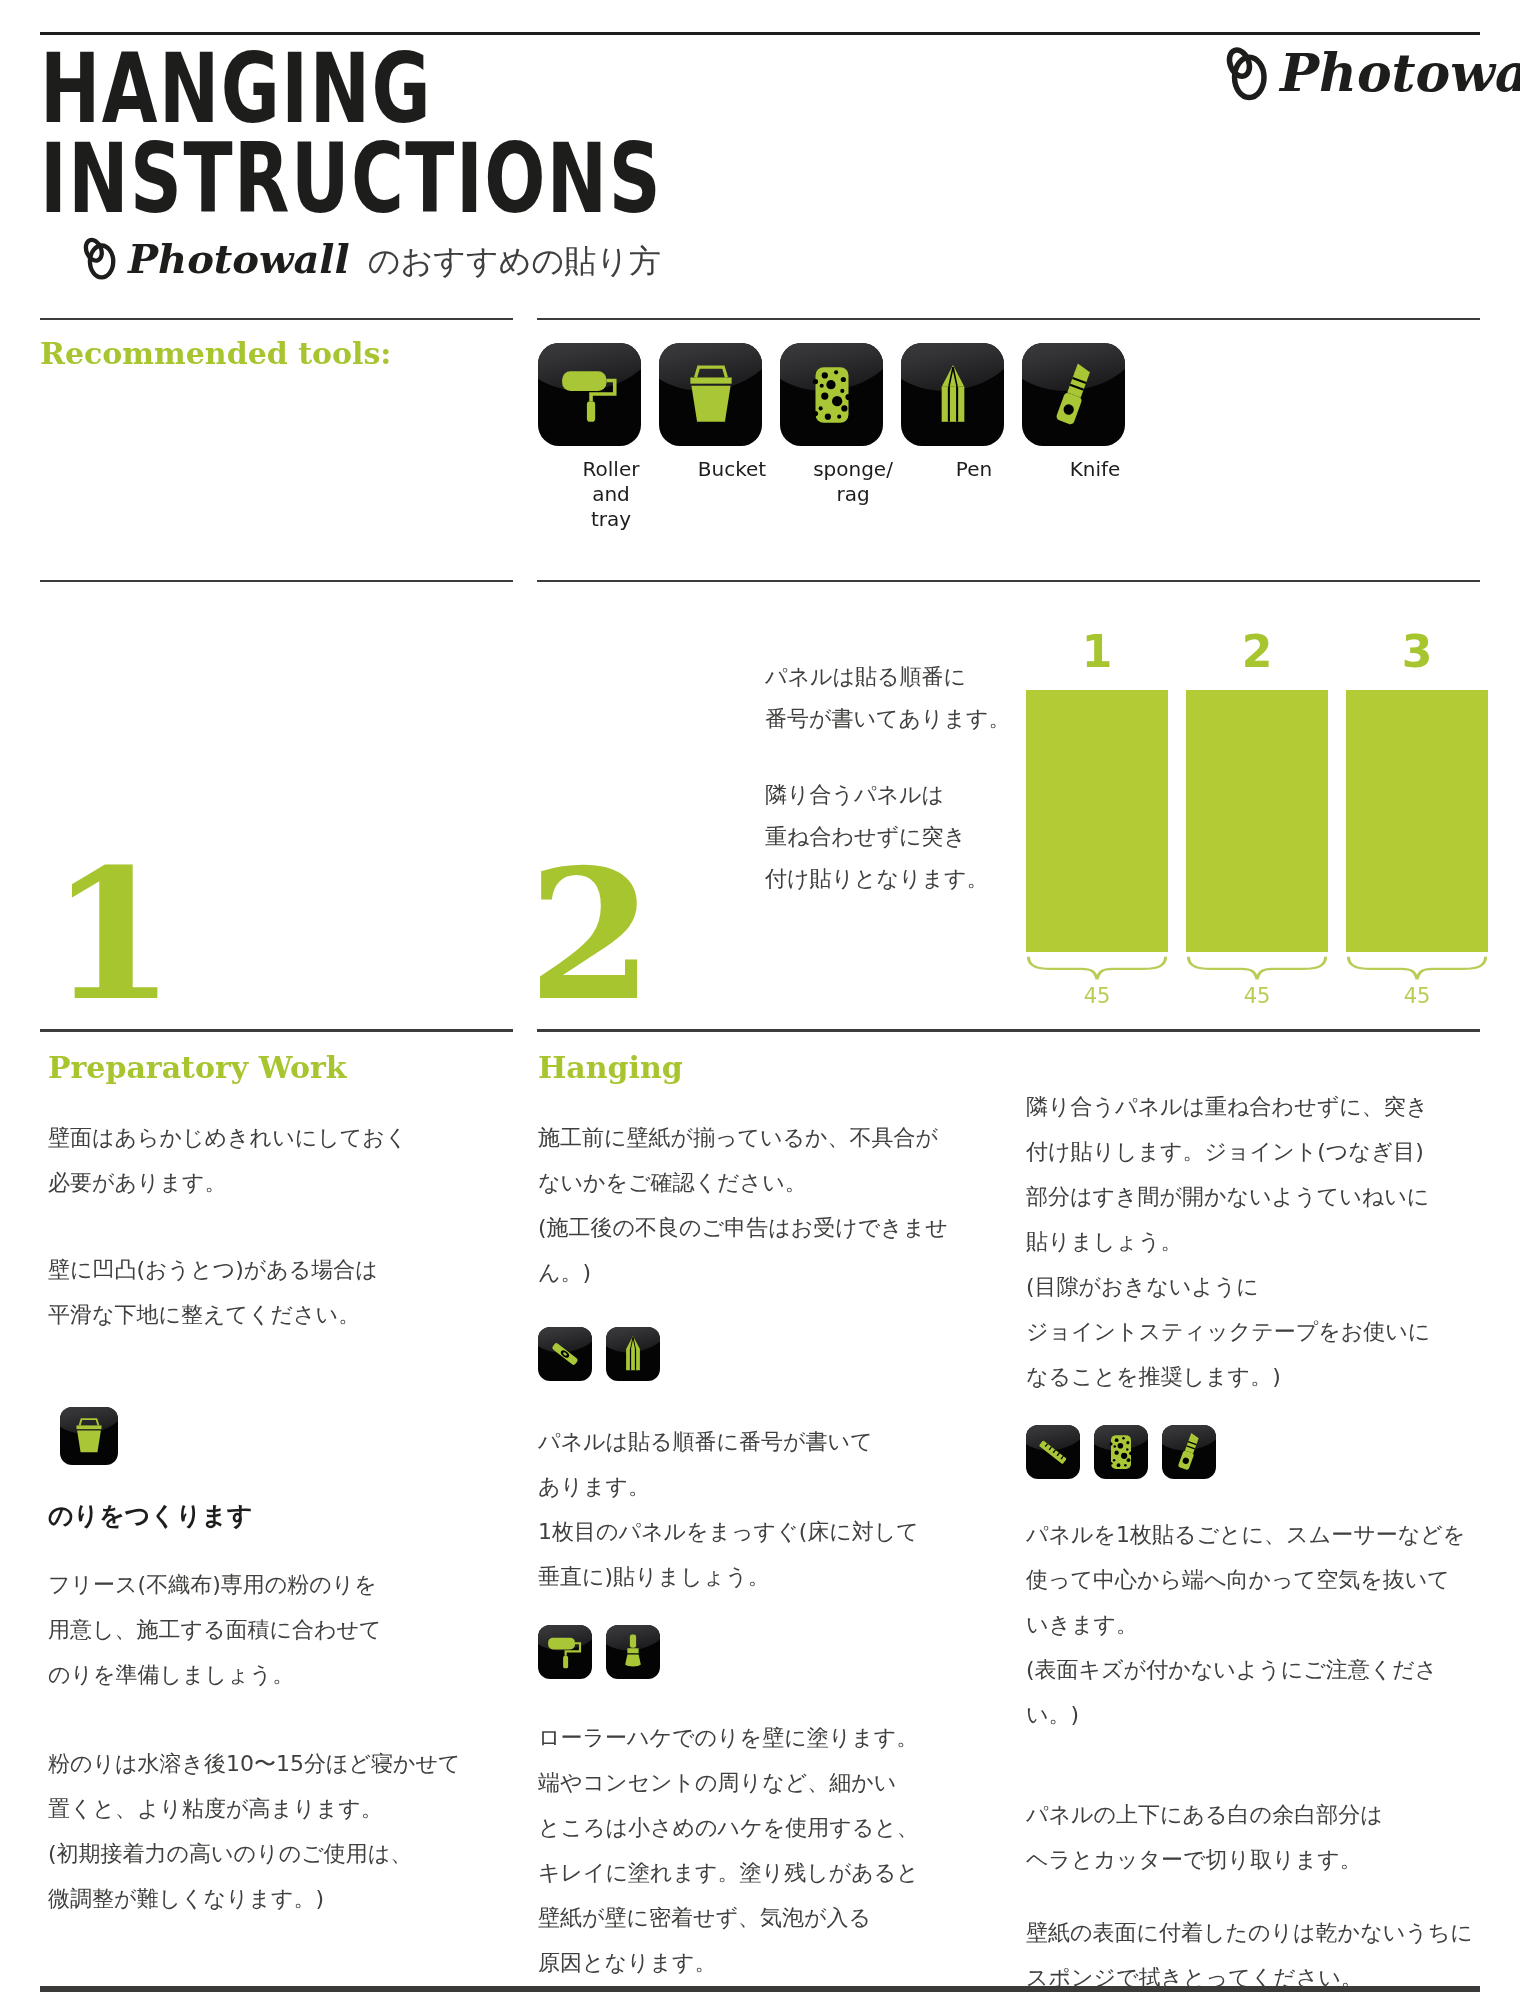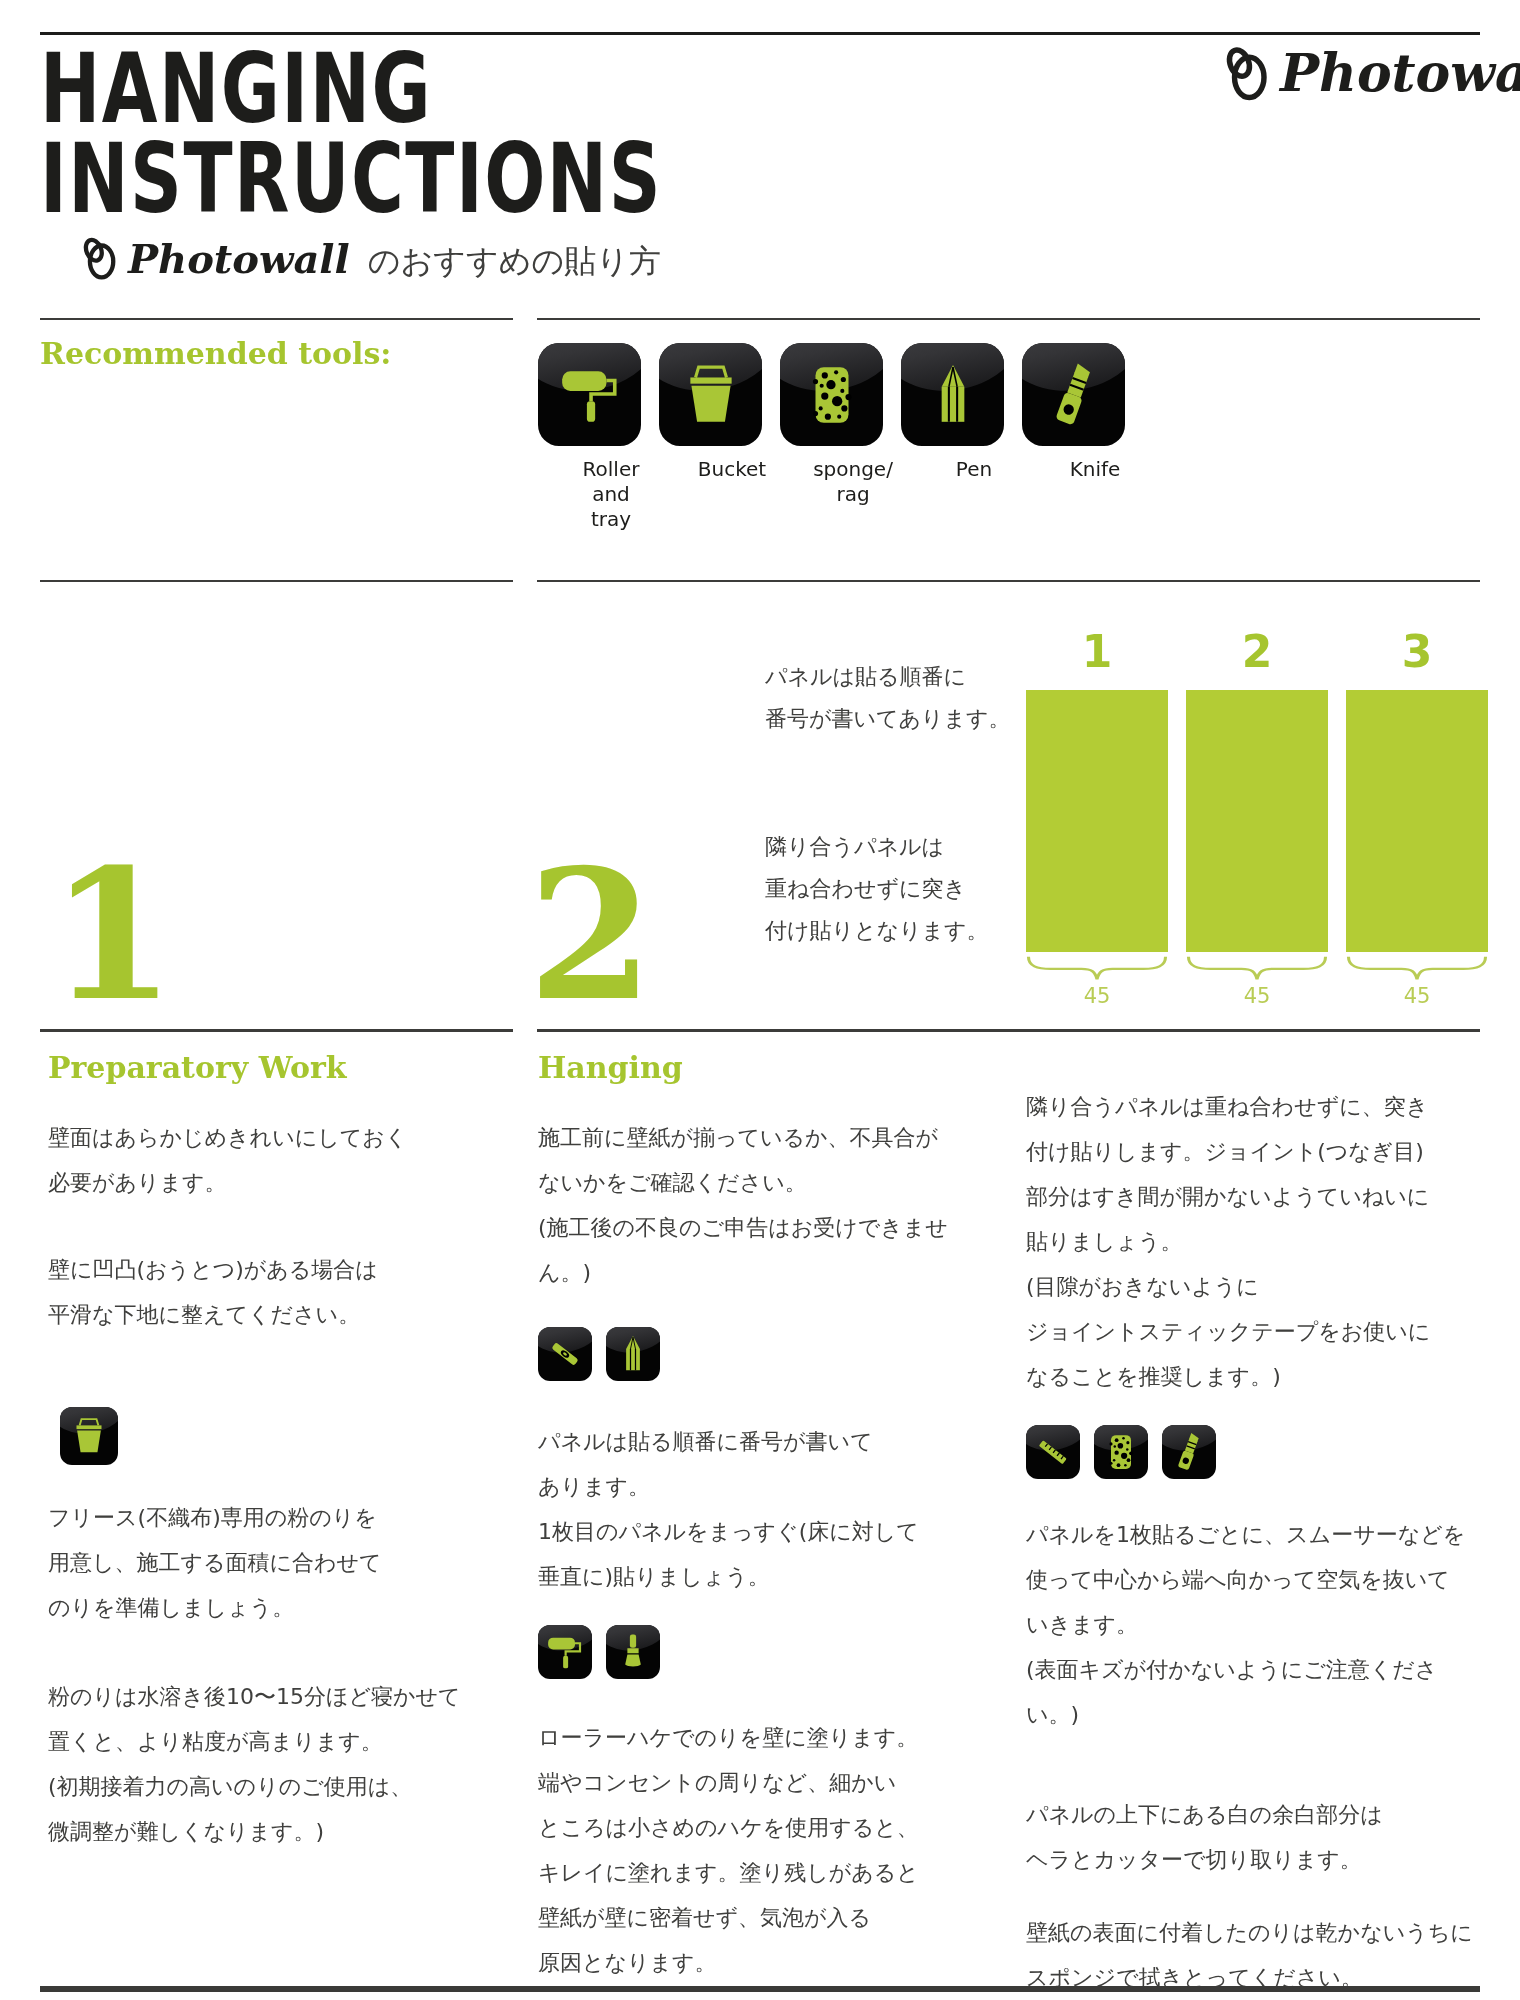--- a/index.html
+++ b/index.html
@@ -210,21 +210,21 @@
   <div class="panel-num" style="left:1026px;">1</div>
   <div class="panel-num" style="left:1186px;">2</div>
   <div class="panel-num" style="left:1346px;">3</div>
 
   <div class="panel" style="left:1026px;"></div>
   <div class="panel" style="left:1186px;"></div>
   <div class="panel" style="left:1346px;"></div>
 
   <div class="caption" style="top:656px;">パネルは貼る順番に
 番号が書いてあります。</div>
-  <div class="caption" style="top:826px;">隣り合うパネルは
+  <div class="caption" style="top:774px;">隣り合うパネルは
 重ね合わせずに突き
 付け貼りとなります。</div>
 
   <svg class="brace" style="left:1026px;">
       <use href="#sym-brace"></use>
     </svg>
   <svg class="brace" style="left:1186px;">
       <use href="#sym-brace"></use>
     </svg>
   <svg class="brace" style="left:1346px;">
@@ -245,20 +245,21 @@
     <h2 class="green-h" style="margin:0 0 30px 0;">Preparatory Work</h2>
     <p style="margin-bottom:42px;">壁面はあらかじめきれいにしておく
 必要があります。</p>
     <p style="margin-bottom:70px;">壁に凹凸(おうとつ)がある場合は
 平滑な下地に整えてください。</p>
     <div class="tile tile-sm" style="margin-left:12px;width:58px;height:58px;">
       <svg width="40" height="40">
           <use href="#sym-bucket"></use>
         </svg>
     </div>
+    <div class="jp-bold" style="margin-top:34px;">のりをつくります</div>
     <p style="margin-top:30px;margin-bottom:44px;">フリース(不織布)専用の粉のりを
 用意し、施工する面積に合わせて
 のりを準備しましょう。</p>
     <p>粉のりは水溶き後10〜15分ほど寝かせて
 置くと、より粘度が高まります。
 (初期接着力の高いのりのご使用は、
 微調整が難しくなります。)</p>
   </div>
 
   <div class="col" style="left:538px;">

